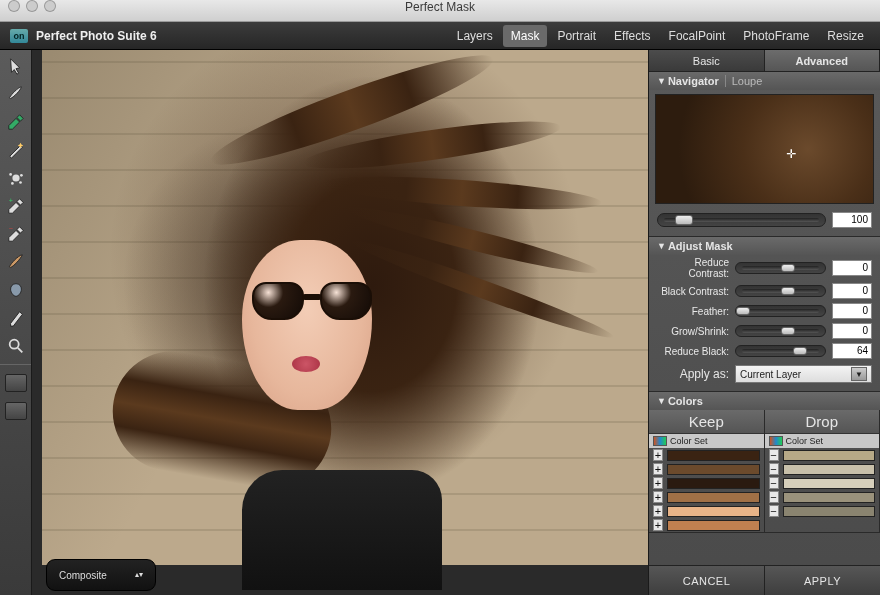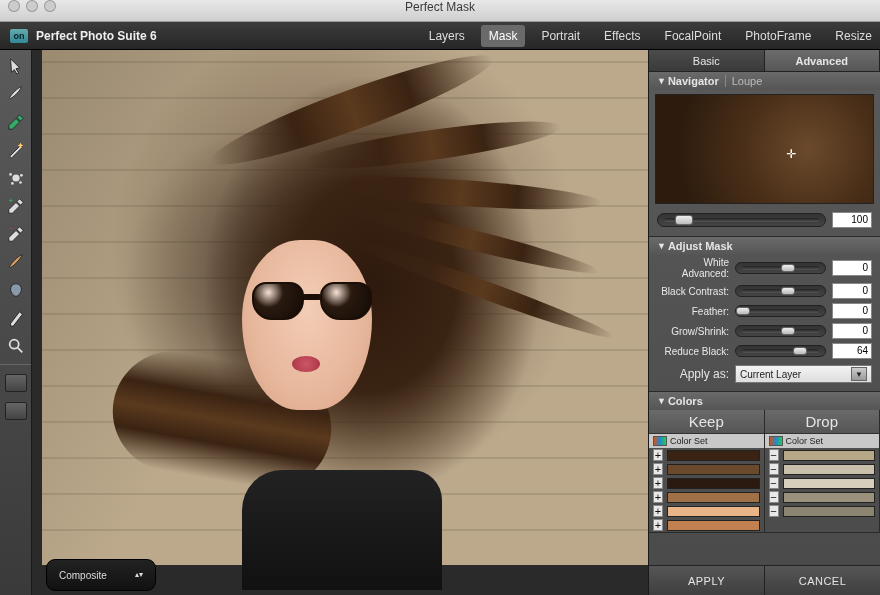--- a/index.html
+++ b/index.html
@@ -16,21 +16,21 @@
   .title { position: absolute; left: 0; right: 0; text-align: center; font-size: 12px; color: #3a3a3a; }
 
   
   .suitebar {
     height: 28px; background: linear-gradient(#3c3c3c,#262626);
     display: flex; align-items: center; color: #ddd; font-size: 12px;
     border-bottom: 1px solid #000;
   }
   .brand { display: flex; align-items: center; gap: 8px; padding: 0 10px; font-weight: bold; color:#eee; }
   .brand .logo { width: 18px; height: 14px; background: linear-gradient(#6aa,#389); border-radius: 2px; display:flex;align-items:center;justify-content:center;font-size:9px;color:#022;font-weight:bold;}
-  .modules { margin-left: auto; display: flex; gap: 8px; padding-right: 0; }
+  .modules { margin-left: auto; display: flex; gap: 2px; padding-right: 8px; }
   .mod { padding: 4px 8px; border-radius: 3px; cursor:pointer; }
   .mod.active { background: #6a6a6a; color:#fff; }
 
   
   .main { display: flex; height: calc(595px - 22px - 28px); }
 
   .toolstrip {
     width: 32px; background: linear-gradient(#5b5b5b,#3a3a3a);
     border-right: 1px solid #1a1a1a; display:flex; flex-direction:column; align-items:center;
     padding-top: 4px; gap: 4px;
@@ -276,21 +276,21 @@
       </div>
     </div>
 
     <div class="section">
       <div class="sechdr">
         <span class="disc">▼</span>
         <b>Adjust Mask</b>
       </div>
       <div id="params">
           <div class="param">
-            <label>White Advanced:</label>
+            <label>Reduce Contrast:</label>
             <div class="slider">
               <div class="track"></div>
               <div class="thumb" style="left:50%;"></div>
             </div>
             <div class="valbox">0</div>
           </div>
           <div class="param">
             <label>Black Contrast:</label>
             <div class="slider">
               <div class="track"></div>
@@ -397,17 +397,17 @@
               <div class="swatchrow">
                 <div class="pm">−</div>
                 <div class="swatch" style="background:#8a8470"></div>
               </div>
             </div>
         </div>
       </div>
     </div>
 
     <div class="footer">
+      <div class="fbtn">CANCEL</div>
       <div class="fbtn">APPLY</div>
-      <div class="fbtn">CANCEL</div>
     </div>
   </div>
 </div>
 
 </body></html>

